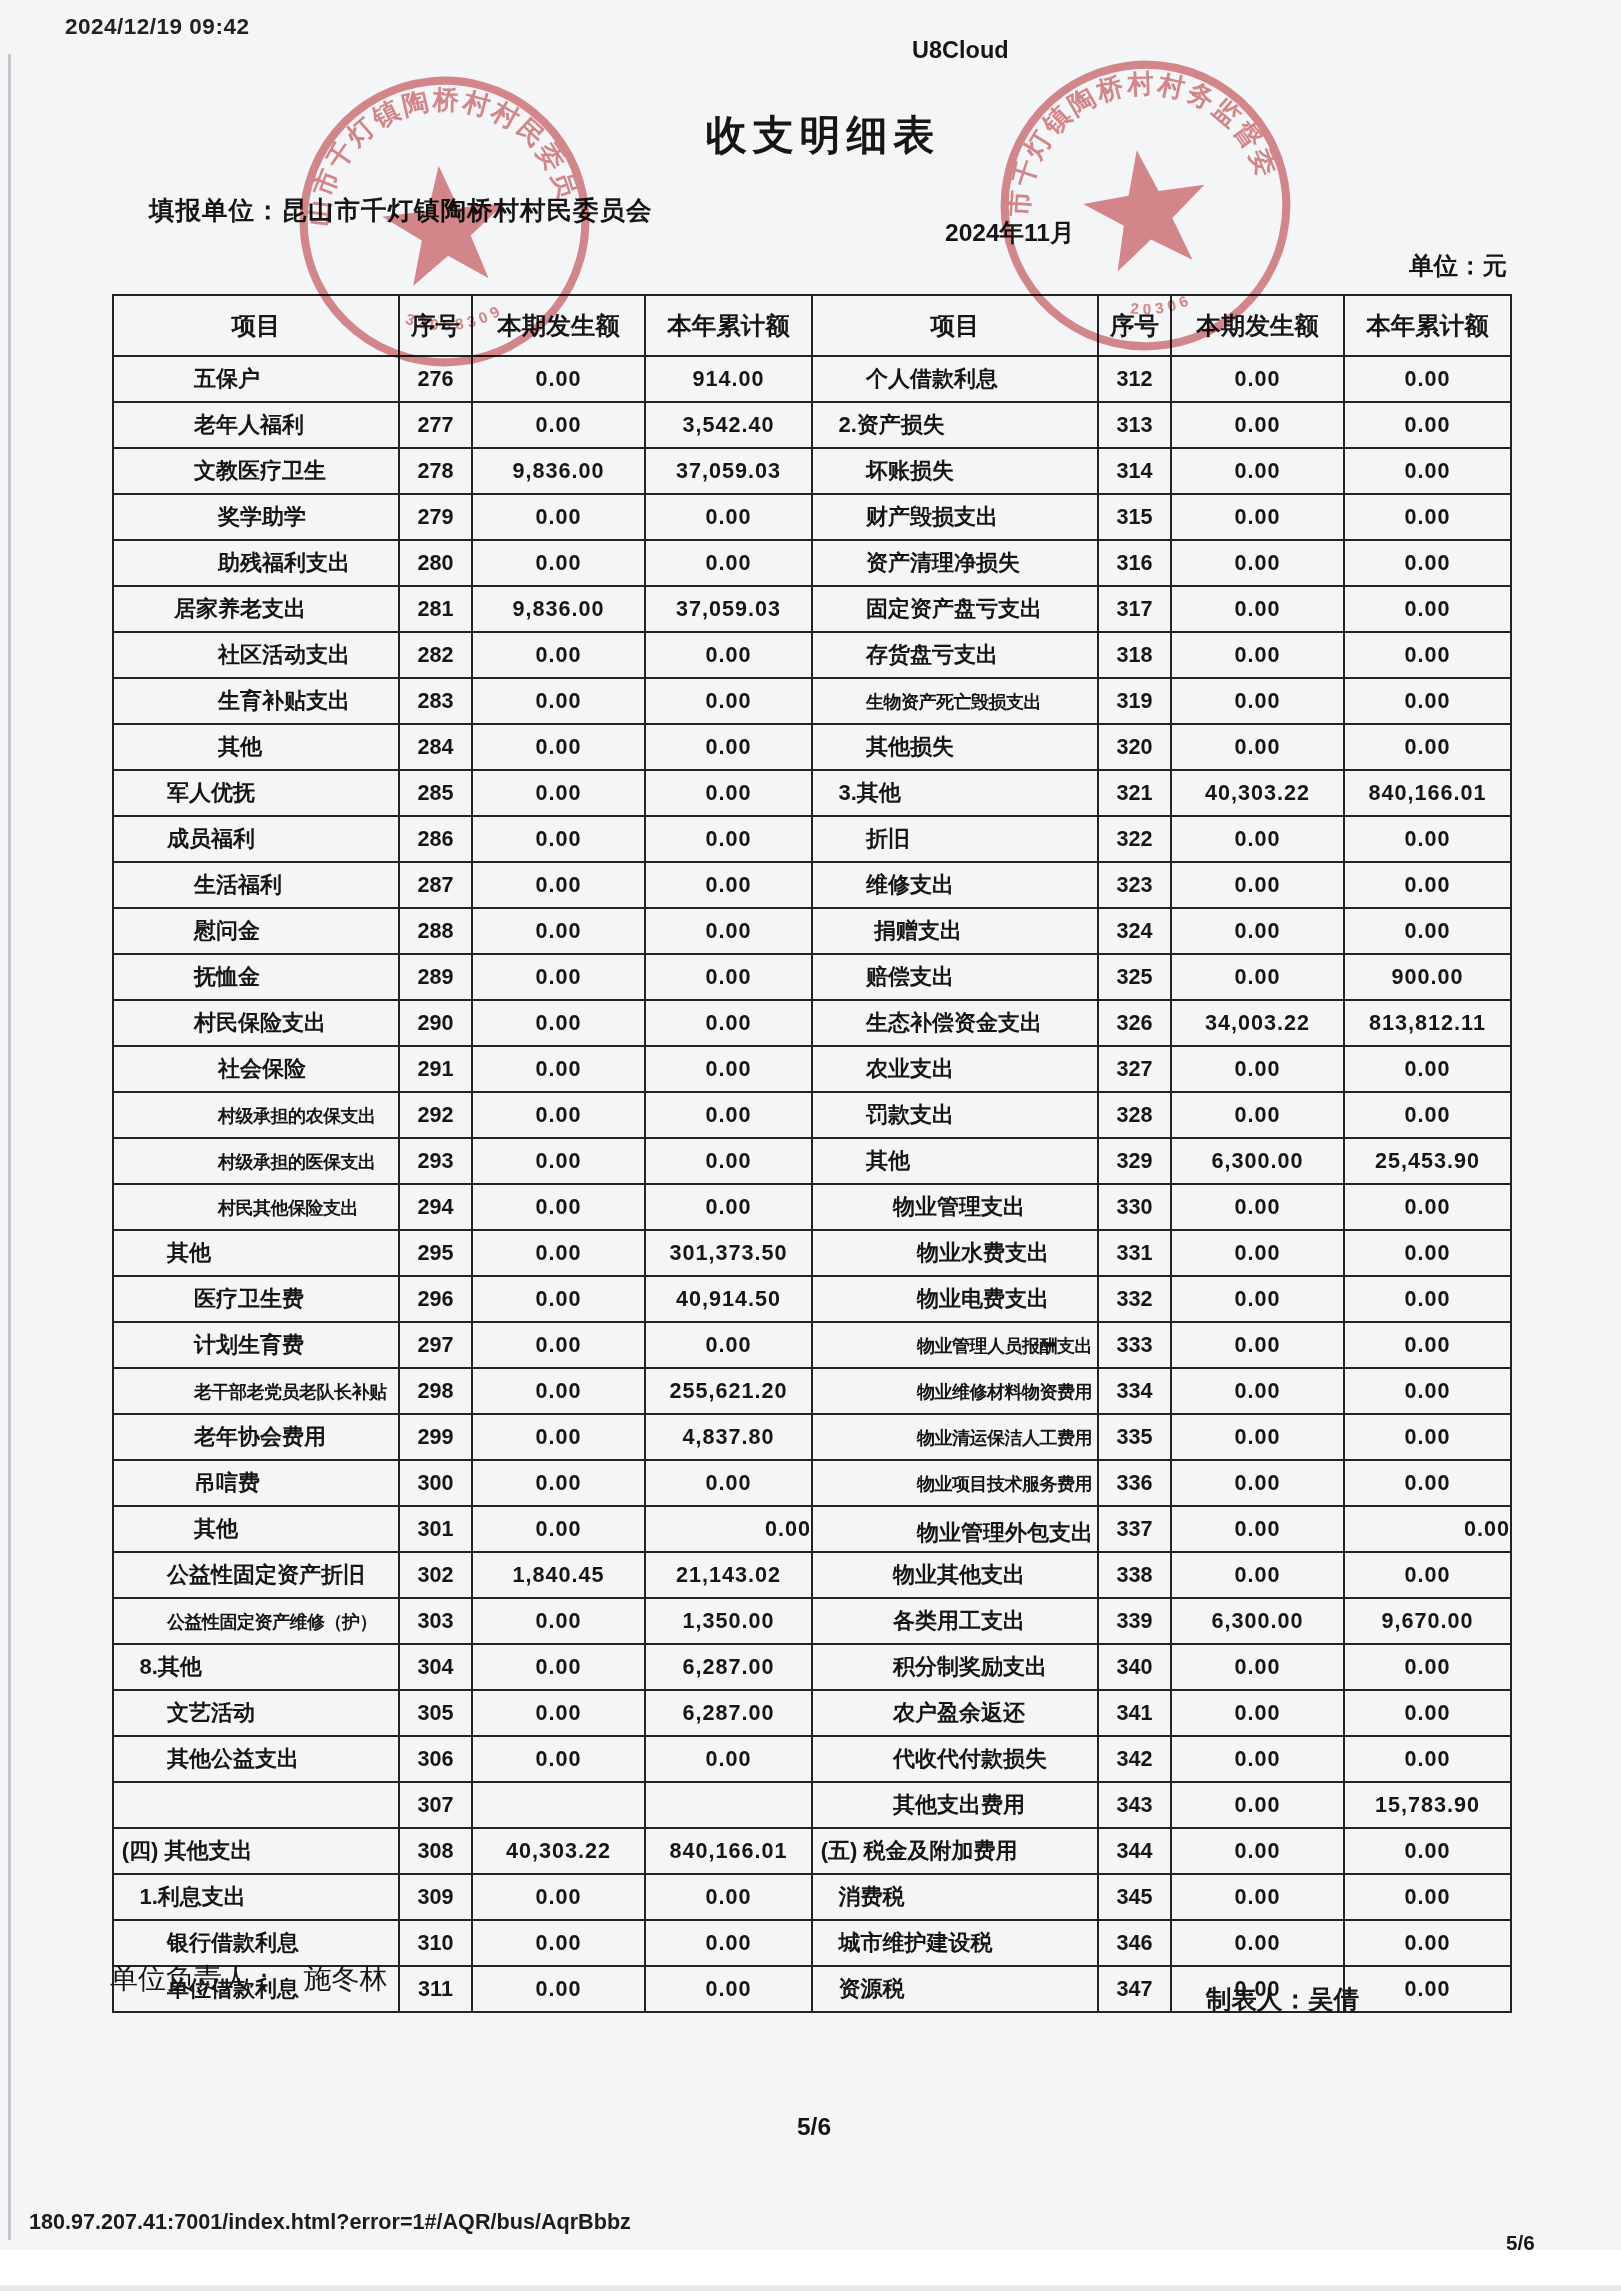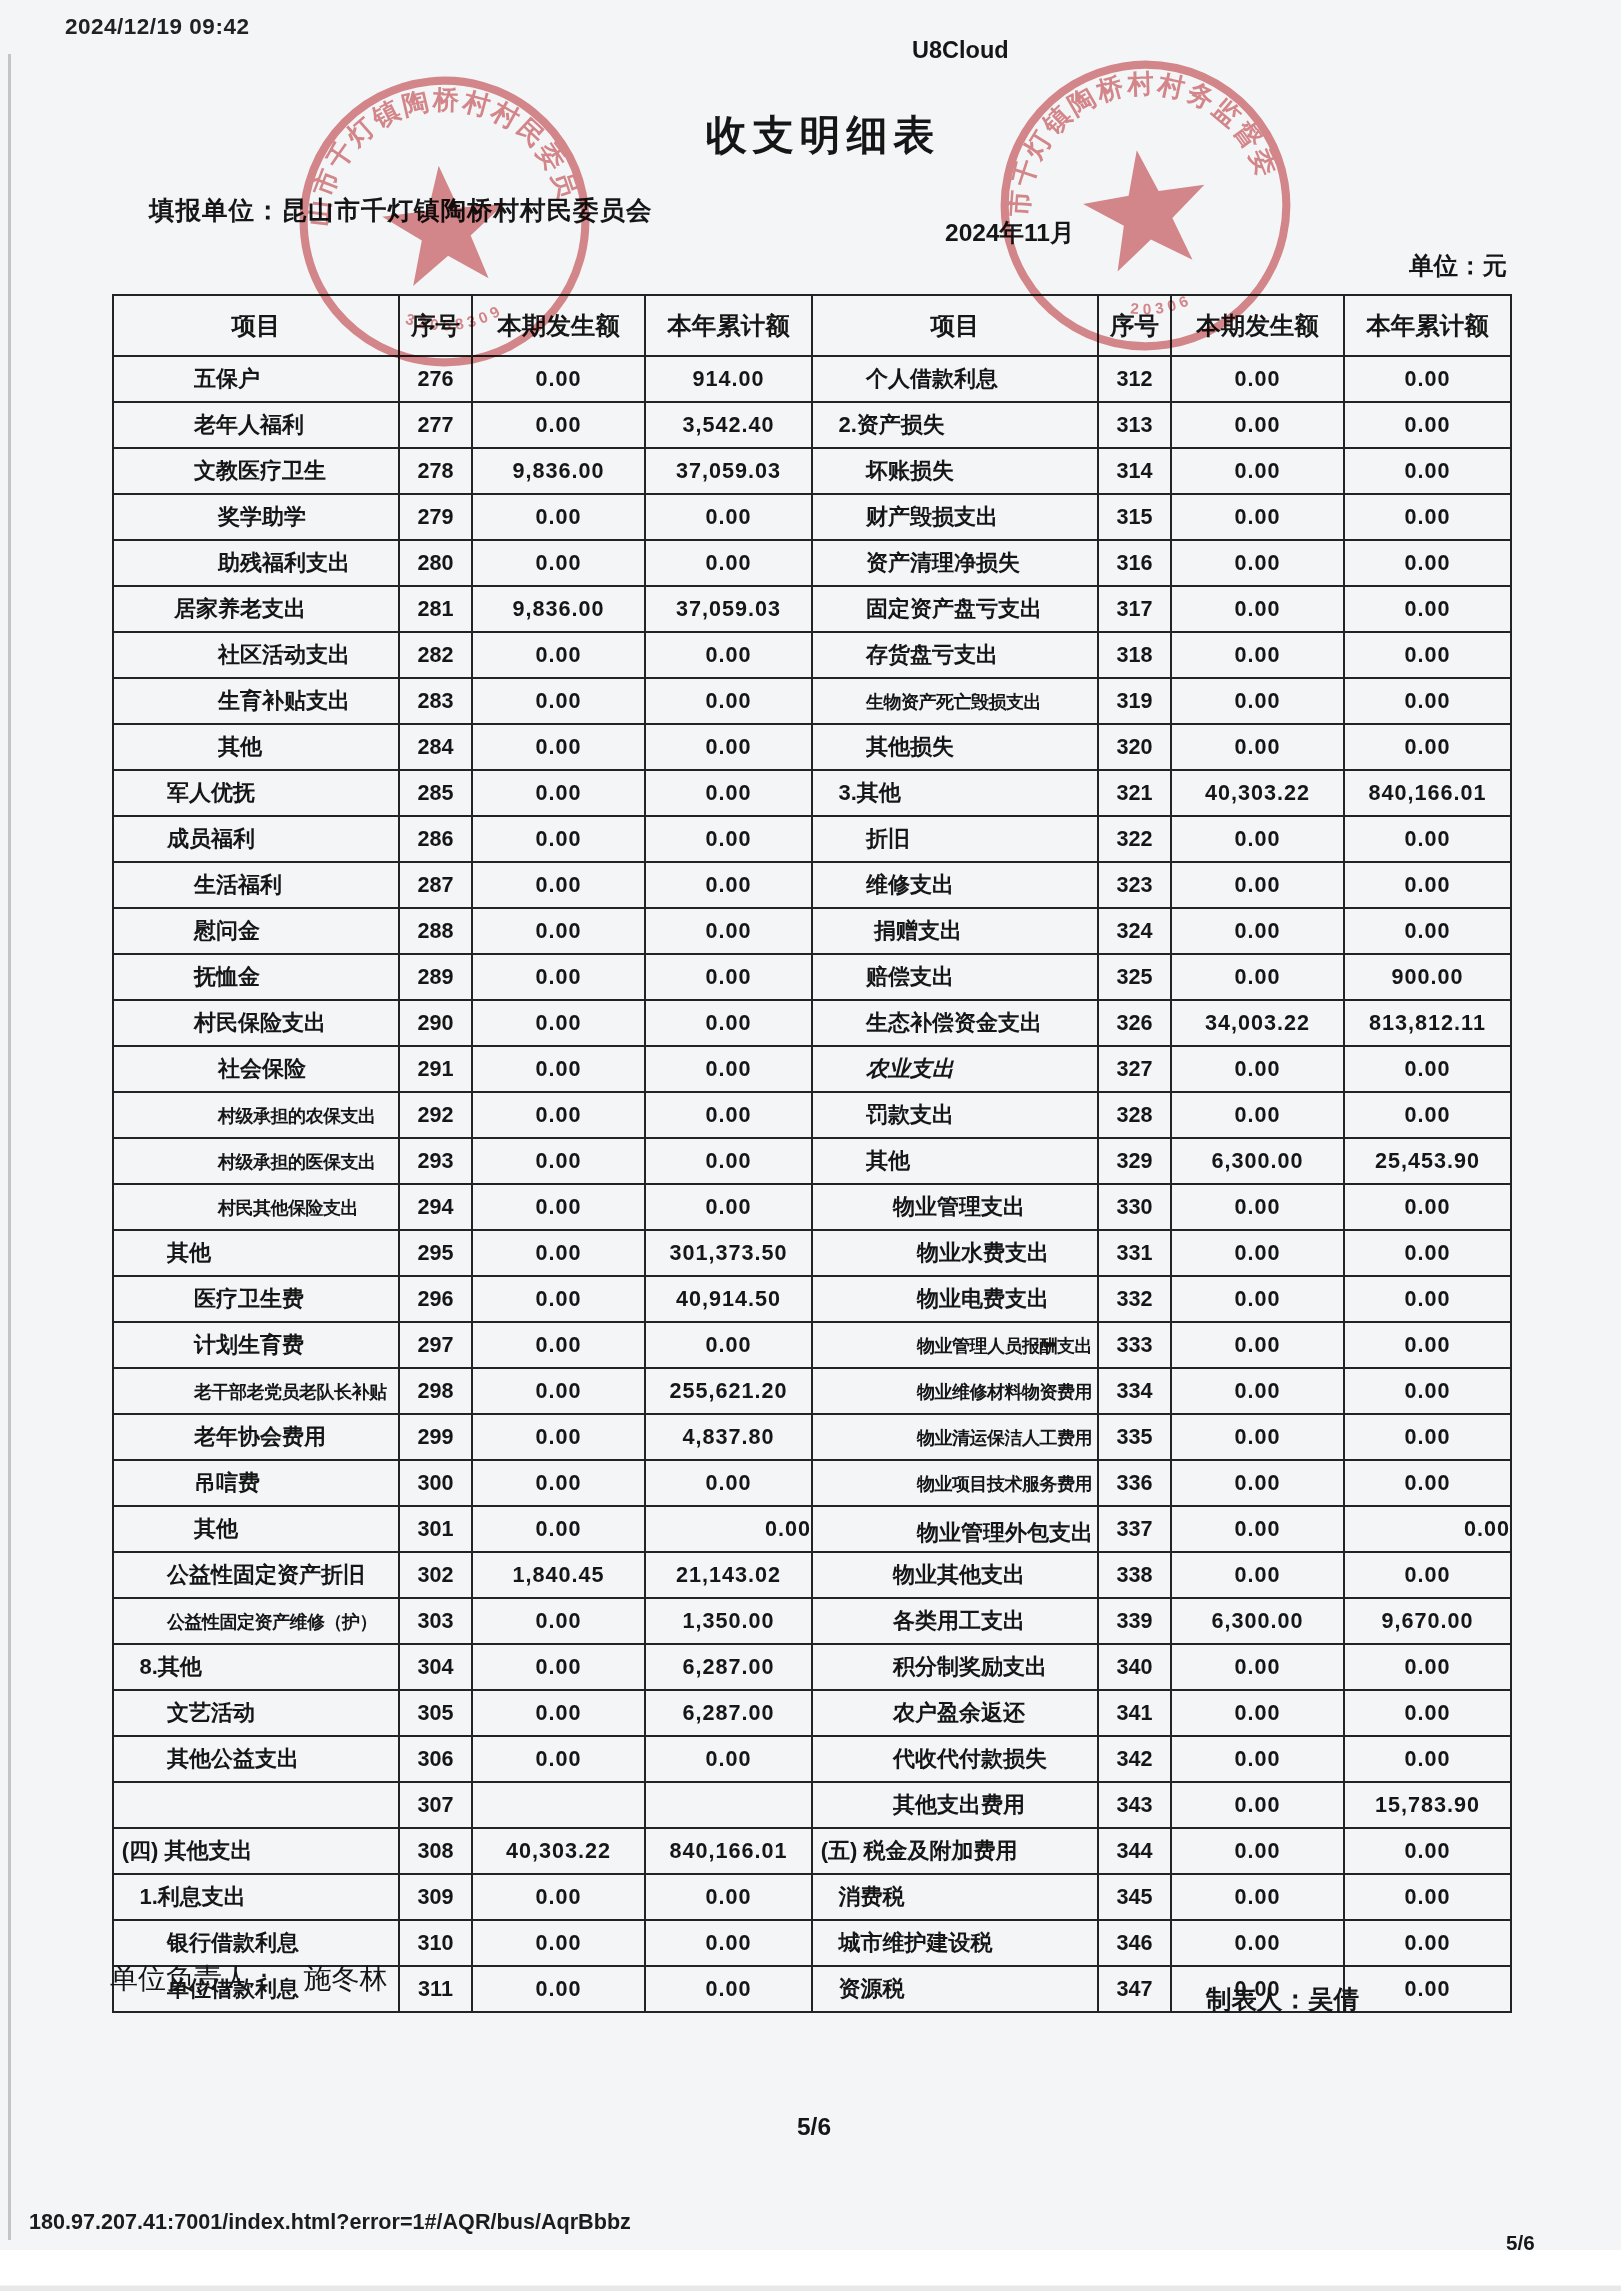--- a/index.html
+++ b/index.html
@@ -235,21 +235,21 @@
           <td class="item"><span style="padding-left: 53px; display: inline-block;">生态补偿资金支出</span></td>
           <td class="no">326</td>
           <td class="amt">34,003.22</td>
           <td class="amt">813,812.11</td>
         </tr>
         <tr>
           <td class="item"><span style="padding-left: 104px; display: inline-block;">社会保险</span></td>
           <td class="no">291</td>
           <td class="amt">0.00</td>
           <td class="amt">0.00</td>
-          <td class="item"><span style="padding-left: 53px; display: inline-block; font-style: italic;">农业支出</span></td>
+          <td class="item"><span style="padding-left: 53px; display: inline-block;">农业支出</span></td>
           <td class="no">327</td>
           <td class="amt">0.00</td>
           <td class="amt">0.00</td>
         </tr>
         <tr>
           <td class="item"><span class="small" style="padding-left: 104px; display: inline-block;">村级承担的农保支出</span></td>
           <td class="no">292</td>
           <td class="amt">0.00</td>
           <td class="amt">0.00</td>
           <td class="item"><span style="padding-left: 53px; display: inline-block;">罚款支出</span></td>

